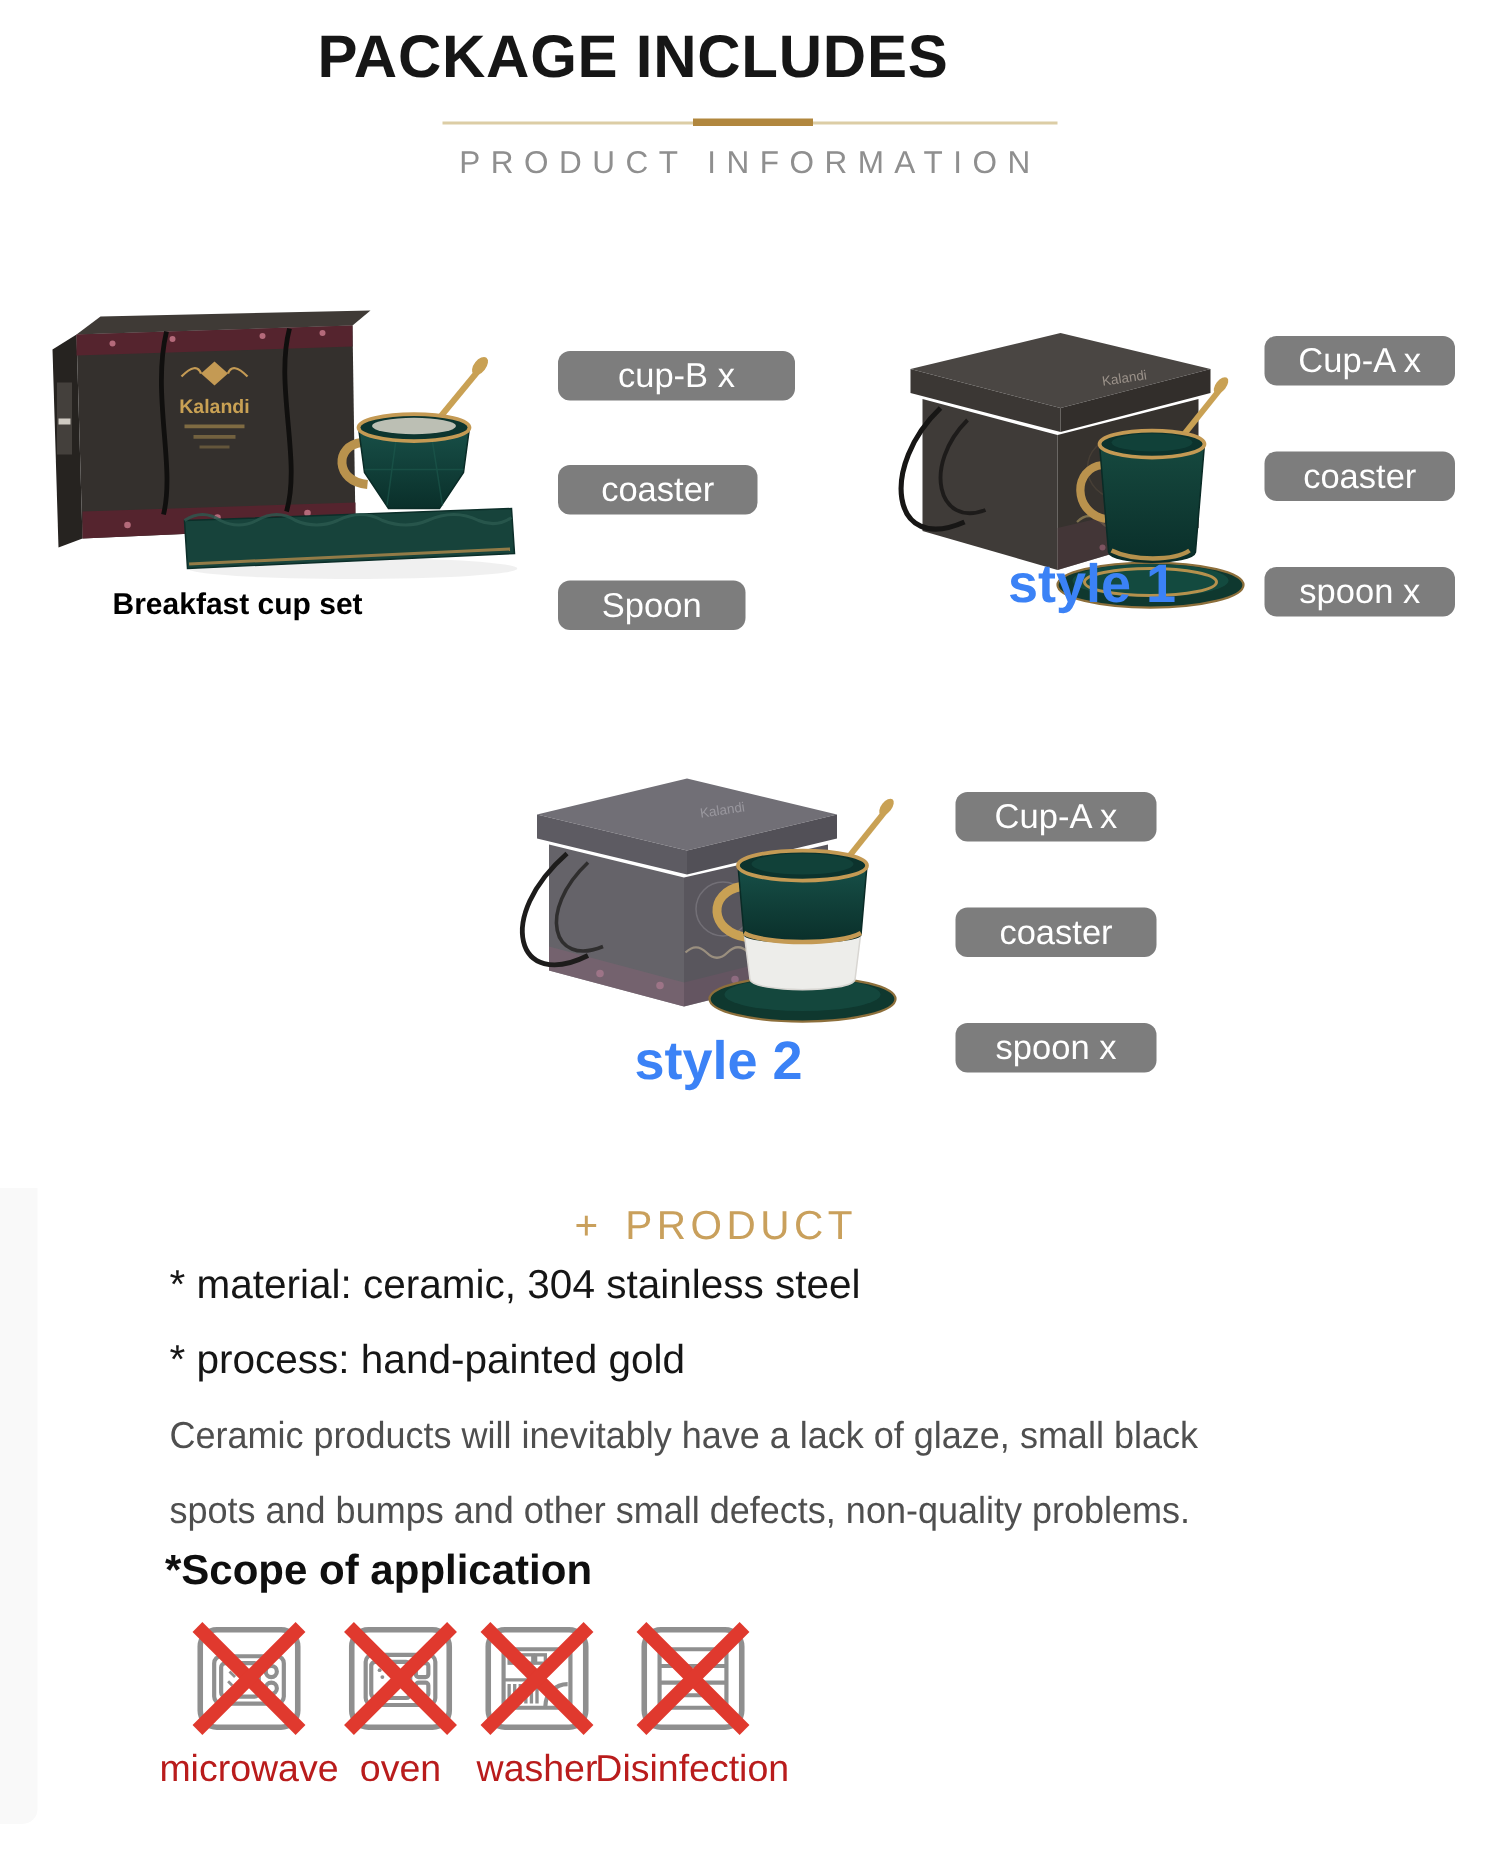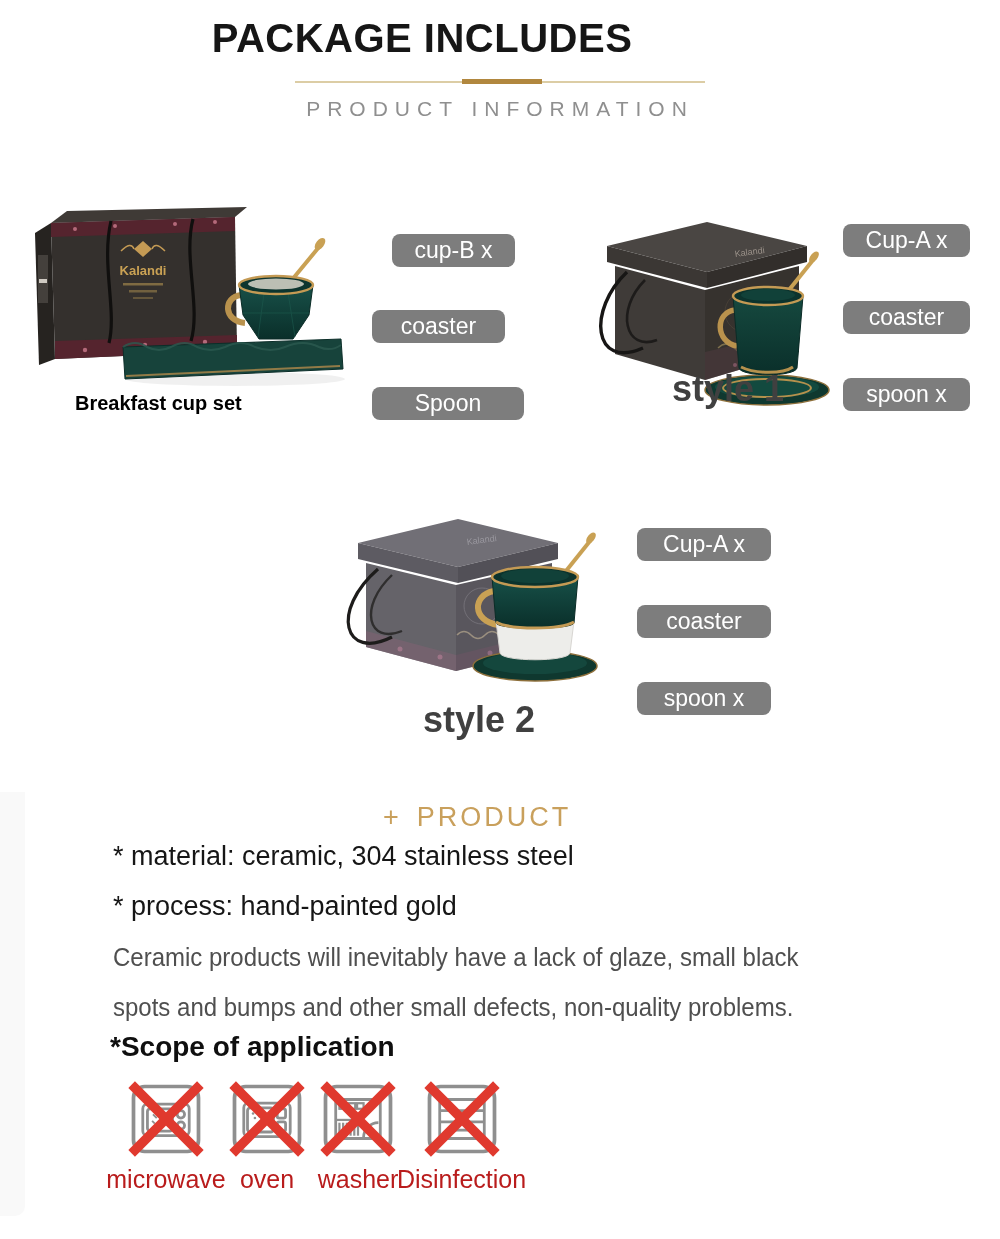--- a/index.html
+++ b/index.html
@@ -11,21 +11,21 @@
   
   .title{top:16px;left:0;width:844px;text-align:center;font-size:40px;font-weight:700;color:#161616;letter-spacing:.5px;}
   .divider-thin{top:81px;left:295px;width:410px;height:2px;background:#dccda5;}
   .divider-thick{top:79px;left:462px;width:80px;height:5px;background:#b1873e;}
   .subtitle{top:97px;left:0;width:1000px;text-align:center;font-size:21px;color:#8f8f8f;letter-spacing:7px;font-weight:400;}
   
   .chip{position:absolute;height:33px;background:#7d7d7d;border-radius:8px;color:#ffffff;
         display:flex;align-items:center;justify-content:center;font-size:23px;font-weight:400;}
   
   .cap-breakfast{top:392px;left:75px;font-size:20px;font-weight:600;color:#000000;}
-  .cap-style{font-size:36px;font-weight:600;color:#404040;}
+  .cap-style{font-size:36px;font-weight:600;color:#3b82f6;}
   
   .notice-head{top:802px;left:383px;font-size:27px;color:#c9a05c;display:flex;gap:18px;align-items:center;}
   .notice-head .ttl{letter-spacing:3px;}
   .bullet{left:113px;font-size:27px;font-weight:500;color:#161616;}
   .para{left:113px;font-size:25px;color:#4f4f4f;font-weight:400;transform:scaleX(.96);transform-origin:left;white-space:nowrap;}
   .scope{left:110px;top:1031px;font-size:28px;font-weight:600;color:#0f0f0f;}
   
   .ban-item{position:absolute;display:flex;flex-direction:column;align-items:center;gap:7px;}
   .ban-label{font-size:25px;color:#b91c1c;font-weight:400;}
   .edge-strip{left:0;top:792px;width:25px;height:424px;background:#f9f9f9;border-radius:0 0 10px 0;}
@@ -85,23 +85,23 @@
       <ellipse cx="295" cy="51" rx="4" ry="7" fill="#c9a154" transform="rotate(38 295 51)"></ellipse>
       <path d="M216,102 C198,104 198,128 220,130" fill="none" stroke="#b9924d" stroke-width="6"></path>
       <polygon points="214,92 288,92 284,122 268,146 234,146 218,122" fill="url(#gGreen)" stroke="#0a2b26" stroke-width="1"></polygon>
       <path d="M240,93 L233,144 M262,93 L270,144 M218,120 L284,120" stroke="#1d5a4e" stroke-width="1" opacity=".6"></path>
       <ellipse cx="251" cy="92" rx="37" ry="9" fill="#0d352f" stroke="#c49a54" stroke-width="2.5"></ellipse>
       <ellipse cx="251" cy="91" rx="28" ry="5.5" fill="#dcd7cb" opacity=".85"></ellipse>
     </g>
   </svg>
   <div class="abs cap-breakfast">Breakfast cup set</div>
 
-  <div class="chip" style="left:372px;top:234px;width:123px;margin-left:20px;">cup-B x</div>
+  <div class="chip" style="left:372px;top:234px;width:158px;">cup-B x</div>
   <div class="chip" style="left:372px;top:310px;width:133px;">coaster</div>
-  <div class="chip" style="left:372px;top:387px;width:152px;">Spoon</div>
+  <div class="chip" style="left:372px;top:387px;width:125px;">Spoon</div>
 
   <svg class="abs" style="left:585px;top:200px;" width="250" height="225" viewBox="0 0 250 225">
     <g>
       <polygon points="22,46 122,22 222,46 122,72" fill="#4a4643"></polygon>
       <polygon points="22,46 122,72 122,88 22,62" fill="#3b3734"></polygon>
       <polygon points="222,46 122,72 122,88 222,62" fill="#322e2b"></polygon>
       <polygon points="30,66 120,90 120,180 30,154" fill="#3f3b38"></polygon>
       <polygon points="120,90 214,66 214,152 120,180" fill="#36322e"></polygon>
       <text x="165" y="55" text-anchor="middle" font-size="9" fill="#9a9189" transform="rotate(-8 165 55)">Kalandi</text>
       <circle cx="160" cy="112" r="20" stroke="#53493d" fill="none" opacity=".55"></circle>
@@ -167,21 +167,21 @@
       <ellipse cx="205" cy="74" rx="43" ry="10" fill="#0c332d" stroke="#c49a54" stroke-width="2.5"></ellipse>
       <ellipse cx="205" cy="73" rx="34" ry="7" fill="#114139"></ellipse>
     </g>
     <defs>
       <linearGradient id="gG2" x1="0" y1="0" x2="0" y2="1">
         <stop offset="0" stop-color="#175048"></stop>
           <stop offset="1" stop-color="#0a2f2a"></stop>
       </linearGradient>
     </defs>
   </svg>
-  <div class="abs cap-style" style="left:423px;top:686px;margin-top:13px;">style 2</div>
+  <div class="abs cap-style" style="left:423px;top:686px;">style 2</div>
 
   <div class="chip" style="left:637px;top:528px;width:134px;">Cup-A x</div>
   <div class="chip" style="left:637px;top:605px;width:134px;">coaster</div>
   <div class="chip" style="left:637px;top:682px;width:134px;">spoon x</div>
 
   <div class="abs edge-strip"></div>
 
   <div class="abs notice-head">
     <span>+</span>
     <span class="ttl">PRODUCT</span>

